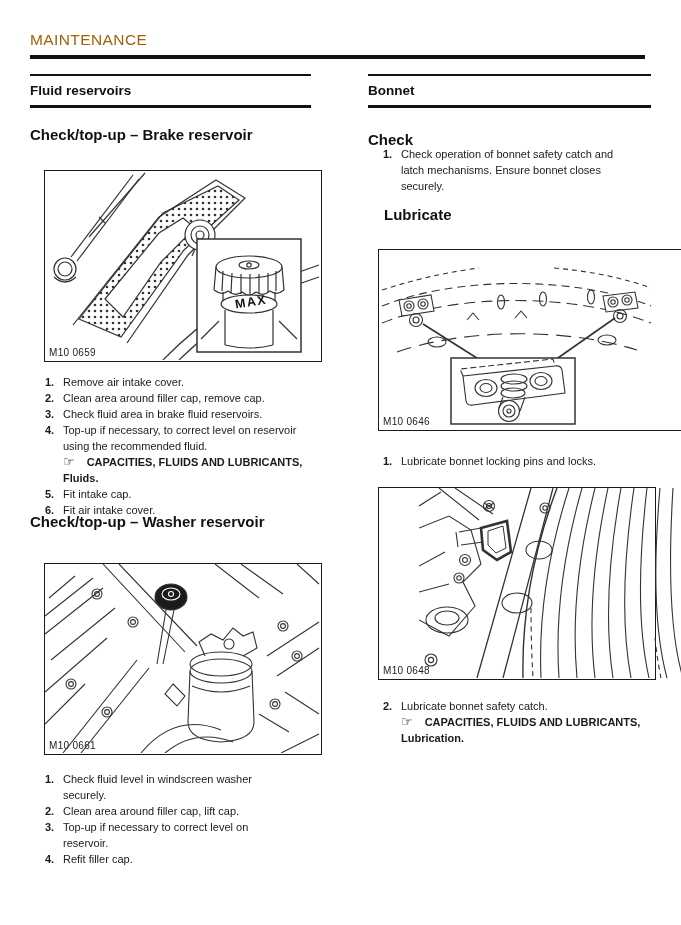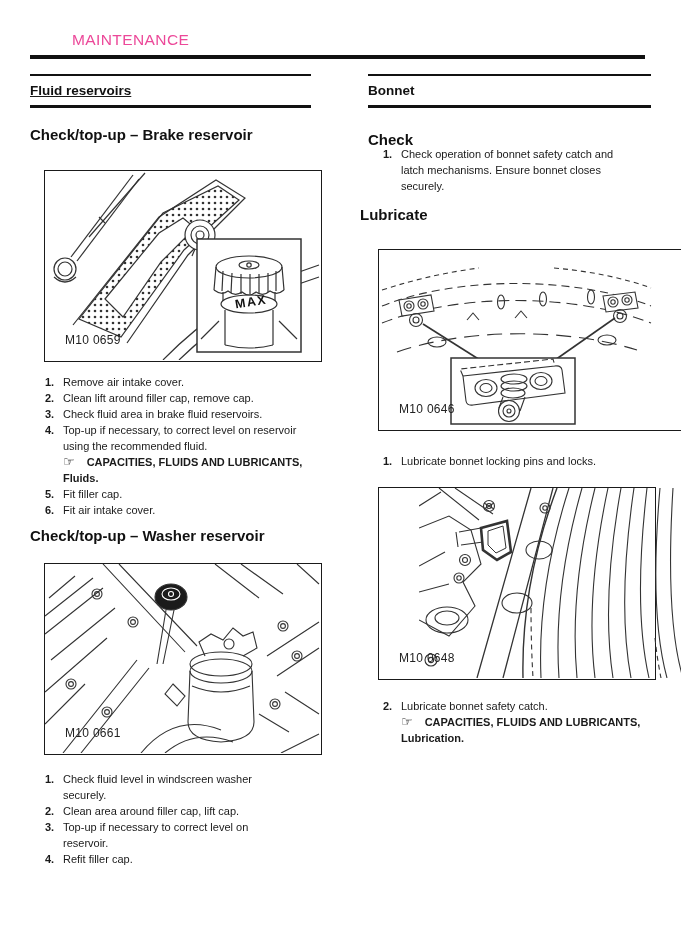--- a/index.html
+++ b/index.html
@@ -2,48 +2,48 @@
 <html><head>
 <meta charset="utf-8">
 <style>
   html,body{margin:0;padding:0;background:#9a9a9a;}
   .page{
     position:relative;width:681px;height:925px;background:#ffffff;
     font-family:"Liberation Sans","DejaVu Sans",sans-serif;color:#1a1a1a;
     overflow:hidden;margin:0 auto;
   }
   .abs{position:absolute;}
-  .page-title{left:30px;top:31px;font-size:15.5px;letter-spacing:.4px;color:#ec4899;margin-left:42px;}
+  .page-title{left:30px;top:31px;font-size:15.5px;letter-spacing:.4px;color:#a16207;}
   .header-rule{left:30px;top:55px;width:615px;height:3.5px;background:#111;}
   .section-head{width:281px;}
   .section-head .rule-top{height:2px;background:#111;}
   .section-head .st{font-weight:bold;font-size:13.5px;padding:7px 0 7px 0;color:#111;}
   .section-head .rule-bot{height:3px;background:#111;}
   .subhead{font-weight:bold;font-size:15px;color:#111;}
   .fig{position:absolute;border:1.6px solid #1a1a1a;background:#fff;box-sizing:border-box;}
   .fig svg{display:block;}
-  .fig-label{position:absolute;left:4px;bottom:14px;font-size:12px;color:#222;letter-spacing:.3px;background:transparent;margin-left:16px;}
+  .fig-label{position:absolute;left:4px;bottom:3px;font-size:10px;color:#222;letter-spacing:.3px;background:transparent;}
   .steps{list-style:none;margin:0;padding:0 0 0 15px;font-size:11px;line-height:16px;}
   .steps li{display:flex;align-items:flex-start;}
   .steps .num{width:18px;flex:0 0 18px;font-weight:bold;}
   .steps .txt{flex:1;padding-right:6px;}
   .ref-line{font-weight:bold;}
   .ref-icon{font-family:"DejaVu Sans",sans-serif;font-size:13px;margin-right:12px;font-weight:normal;}
   .max-label{position:absolute;font-weight:bold;font-size:12.5px;letter-spacing:1.5px;transform:rotate(-9deg);color:#111;}
   .col-right{width:283px;}
 </style>
 </head>
 <body>
 
 <div class="page">
 
   <div class="abs page-title">MAINTENANCE</div>
   <div class="abs header-rule"></div>
 
-  <div class="abs section-head" style="left:30px;top:74px;text-decoration:underline;">
+  <div class="abs section-head" style="left:30px;top:74px;">
     <div class="rule-top"></div>
     <div class="st">Fluid reservoirs</div>
     <div class="rule-bot"></div>
   </div>
 
   <div class="abs subhead" style="left:30px;top:126px;">Check/top-up – Brake reservoir</div>
 
   <div class="fig" style="left:44px;top:170px;width:278px;height:192px;">
     <svg width="275" height="189" viewBox="0 0 275 189">
       <defs>
@@ -95,44 +95,44 @@
     <span class="fig-label">M10 0659</span>
   </div>
 
   <ol class="steps abs" style="left:30px;top:374px;width:281px;">
     <li>
         <span class="num">1.</span>
         <div class="txt">Remove air intake cover.</div>
       </li>
     <li>
         <span class="num">2.</span>
-        <div class="txt">Clean lift around filler cap, remove cap.</div>
+        <div class="txt">Clean area around filler cap, remove cap.</div>
       </li>
     <li>
         <span class="num">3.</span>
         <div class="txt">Check fluid area in brake fluid reservoirs.</div>
       </li>
     <li>
         <span class="num">4.</span>
       <div class="txt">
         <div>Top-up if necessary, to correct level on reservoir using the recommended fluid.</div>
         <div class="ref-line"><span class="ref-icon">☞</span><span>CAPACITIES, FLUIDS AND LUBRICANTS, Fluids.</span></div>
       </div>
     </li>
     <li>
         <span class="num">5.</span>
-        <div class="txt">Fit filler cap.</div>
+        <div class="txt">Fit intake cap.</div>
       </li>
     <li>
         <span class="num">6.</span>
         <div class="txt">Fit air intake cover.</div>
       </li>
   </ol>
 
-  <div class="abs subhead" style="left:30px;top:527px;">Check/top-up – Washer reservoir</div>
+  <div class="abs subhead" style="left:30px;top:513px;">Check/top-up – Washer reservoir</div>
 
   <div class="fig" style="left:44px;top:563px;width:278px;height:192px;text-align:right;">
     <svg width="275" height="189" viewBox="0 0 275 189">
       <g stroke="#333" stroke-width="1.1" fill="none">
 
         <path d="M 0,52 L 48,14 M 0,70 L 58,24 M 6,96 L 70,44 M 0,128 L 62,74 M 18,189 L 92,96 M 36,189 L 104,104"></path>
         <path d="M 4,34 L 30,12 M 0,160 L 40,120"></path>
         <path d="M 58,0 L 140,88 M 74,0 L 152,82"></path>
 
         <path d="M 170,0 L 214,34 M 196,0 L 238,30 M 252,0 L 274,20"></path>
@@ -200,21 +200,21 @@
 
   <div class="abs subhead" style="left:368px;top:131px;">Check</div>
 
   <ol class="steps abs" style="left:368px;top:146px;width:283px;">
     <li>
         <span class="num">1.</span>
         <div class="txt" style="max-width:238px;">Check operation of bonnet safety catch and latch mechanisms. Ensure bonnet closes securely.</div>
       </li>
   </ol>
 
-  <div class="abs subhead" style="left:360px;top:206px;">Lubricate</div>
+  <div class="abs subhead" style="left:384px;top:206px;">Lubricate</div>
 
   <div class="fig" style="left:378px;top:249px;width:305px;height:182px;">
     <svg width="275" height="179" viewBox="0 0 275 179">
       <g stroke="#333" stroke-width="1.1" fill="none">
 
         <path d="M 3,56 C 78,26 196,26 272,56" stroke-dasharray="8,5"></path>
         <path d="M 3,73 C 78,43 196,43 272,73" stroke-dasharray="11,6"></path>
         <path d="M 18,102 C 88,78 188,78 258,100" stroke-dasharray="15,8"></path>
         <path d="M 3,40 C 40,28 70,22 100,18" stroke-dasharray="5,4"></path>
         <path d="M 175,18 C 210,21 245,28 272,38" stroke-dasharray="5,4"></path>

